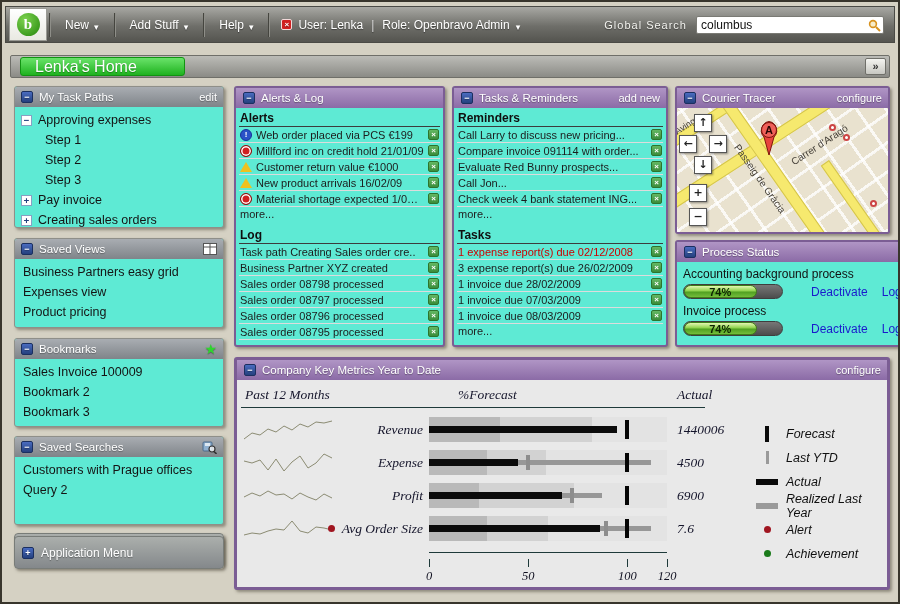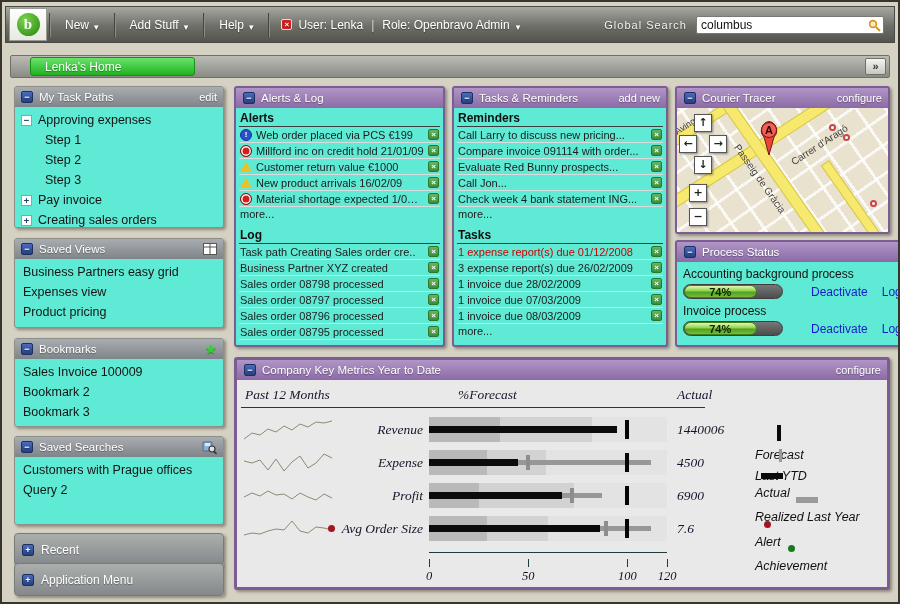--- a/index.html
+++ b/index.html
@@ -29,23 +29,23 @@
   .gs-label{font-size:11px;letter-spacing:1px;color:#f2f2ee;text-shadow:0 1px 1px rgba(0,0,0,.4);}
   .searchbox{position:relative;}
   .searchbox input{width:188px;height:18px;border:1px solid #7a7a74;border-radius:2px;
                    font:12px "Liberation Sans",sans-serif;padding:0 20px 0 4px;background:#fff;color:#111;}
   .mag{position:absolute;right:3px;top:3px;}
 
   
   .tabbar{position:absolute;left:8px;right:8px;top:53px;height:23px;
           background:linear-gradient(#bcbcb7,#8b8b86);border:1px solid #6f6f69;border-radius:2px;
           display:flex;align-items:center;}
-  .tab-active{margin-left:19px;height:19px;line-height:18px;padding:0 14px;min-width:165px;
+  .tab-active{margin-left:9px;height:19px;line-height:18px;padding:0 14px;min-width:165px;
               background:linear-gradient(#6ae36a,#1fb21f);border:1px solid #129312;border-radius:3px;
-              color:#fff;font-size:12px;text-shadow:0 1px 1px rgba(0,60,0,.45);}
+              color:#fff;font-size:16px;text-shadow:0 1px 1px rgba(0,60,0,.45);}
   .expand-btn{margin-left:auto;margin-right:3px;width:21px;height:17px;
               background:linear-gradient(#f4f4f0,#c8c8c2);border:1px solid #70706a;border-radius:2px;
               text-align:center;line-height:15px;font-size:11px;font-weight:bold;color:#333;}
 
   
   .panel{position:absolute;background:#5eead4;border:1px solid #8f8f89;border-radius:3px;
          box-shadow:2px 2px 3px rgba(75,70,55,.5);overflow:hidden;}
   .panel-hd{height:20px;display:flex;align-items:center;gap:6px;padding:0 6px;color:#fff;
             font-size:11.5px;text-shadow:0 1px 1px rgba(0,0,0,.35);}
   .hd-gray{background:linear-gradient(#a9adb2,#7f8489);}
@@ -138,21 +138,21 @@
   .bar-realized{position:absolute;left:0;top:10px;height:5px;background:#979797;}
   .bar-actual{position:absolute;left:0;top:9px;height:7px;background:#0b0b0b;}
   .tick-lastytd{position:absolute;top:5px;width:4px;height:15px;background:#8d8d8d;}
   .tick-forecast{position:absolute;top:3px;width:4px;height:19px;background:#050505;}
   .mvalue{position:absolute;left:440px;top:9px;font-size:13.5px;}
   .maxis{position:absolute;left:192px;top:172px;width:238px;height:34px;}
   .axline{position:absolute;left:0;right:0;top:0;border-top:1px solid #1e3a3a;}
   .axtick{position:absolute;top:7px;width:1px;height:8px;background:#1e3a3a;}
   .axlbl{position:absolute;top:17px;transform:translateX(-50%);font-size:12.5px;color:#101020;}
   .legend{position:absolute;left:518px;top:0;width:135px;height:100%;font-family:"Liberation Sans",sans-serif;}
-  .legitem{position:absolute;display:flex;align-items:center;gap:7px;height:17px;font-size:12.5px;color:#101010;flex-direction:column;}
+  .legitem{position:absolute;display:flex;align-items:center;gap:7px;height:17px;font-size:12.5px;color:#101010;}
   .lsym{width:24px;height:17px;display:flex;align-items:center;justify-content:center;}
   .lsym i{display:block;}
   i.sym-forecast{width:4px;height:16px;background:#0a0a0a;}
   i.sym-last_ytd{width:3px;height:13px;background:#9a9a9a;}
   i.sym-actual{width:22px;height:6px;background:#0a0a0a;}
   i.sym-realized{width:22px;height:6px;background:#9a9a9a;}
   i.sym-alert{width:7px;height:7px;border-radius:50%;background:#a01520;}
   i.sym-achievement{width:7px;height:7px;border-radius:50%;background:#1a7a1a;}
 </style>
 </head>
@@ -279,21 +279,21 @@
     <div id="saved-searches-list" style="padding-top:3px;">
         <div class="side-item">Customers with Prague offices</div>
         <div class="side-item">Query 2</div>
       </div>
   </div>
 
   <div class="collapsed-bar" style="left:12px;top:531px;width:210px;">
     <span class="cbox plus"></span>
     <span>Recent</span>
   </div>
-  <div class="collapsed-bar" style="left:12px;top:561px;width:210px;">
+  <div class="collapsed-bar" style="left:12px;top:534px;width:210px;">
     <span class="cbox plus"></span>
     <span>Application Menu</span>
   </div>
 
   <div class="panel purple" style="left:232px;top:84px;width:211px;height:261px;">
     <div class="panel-hd hd-purple">
       <span class="cbox minus"></span>
       <span>Alerts &amp; Log</span>
     </div>
     <div class="panel-body">
@@ -384,21 +384,21 @@
           </div>
           <div class="lrow">
             <span class="txt">Check week 4 bank statement ING...</span>
             <span class="dismiss"></span>
           </div>
           <div class="more-row">more...</div>
         </div>
       <div class="sec-h gap">Tasks</div>
       <div id="tasks-list">
           <div class="lrow">
-            <span class="txt overdue">1 expense report(s) due 01/12/2008</span>
+            <span class="txt overdue">1 expense report(s) due 02/12/2008</span>
             <span class="dismiss"></span>
           </div>
           <div class="lrow">
             <span class="txt">3 expense report(s) due 26/02/2009</span>
             <span class="dismiss"></span>
           </div>
           <div class="lrow">
             <span class="txt">1 invoice due 28/02/2009</span>
             <span class="dismiss"></span>
           </div>

